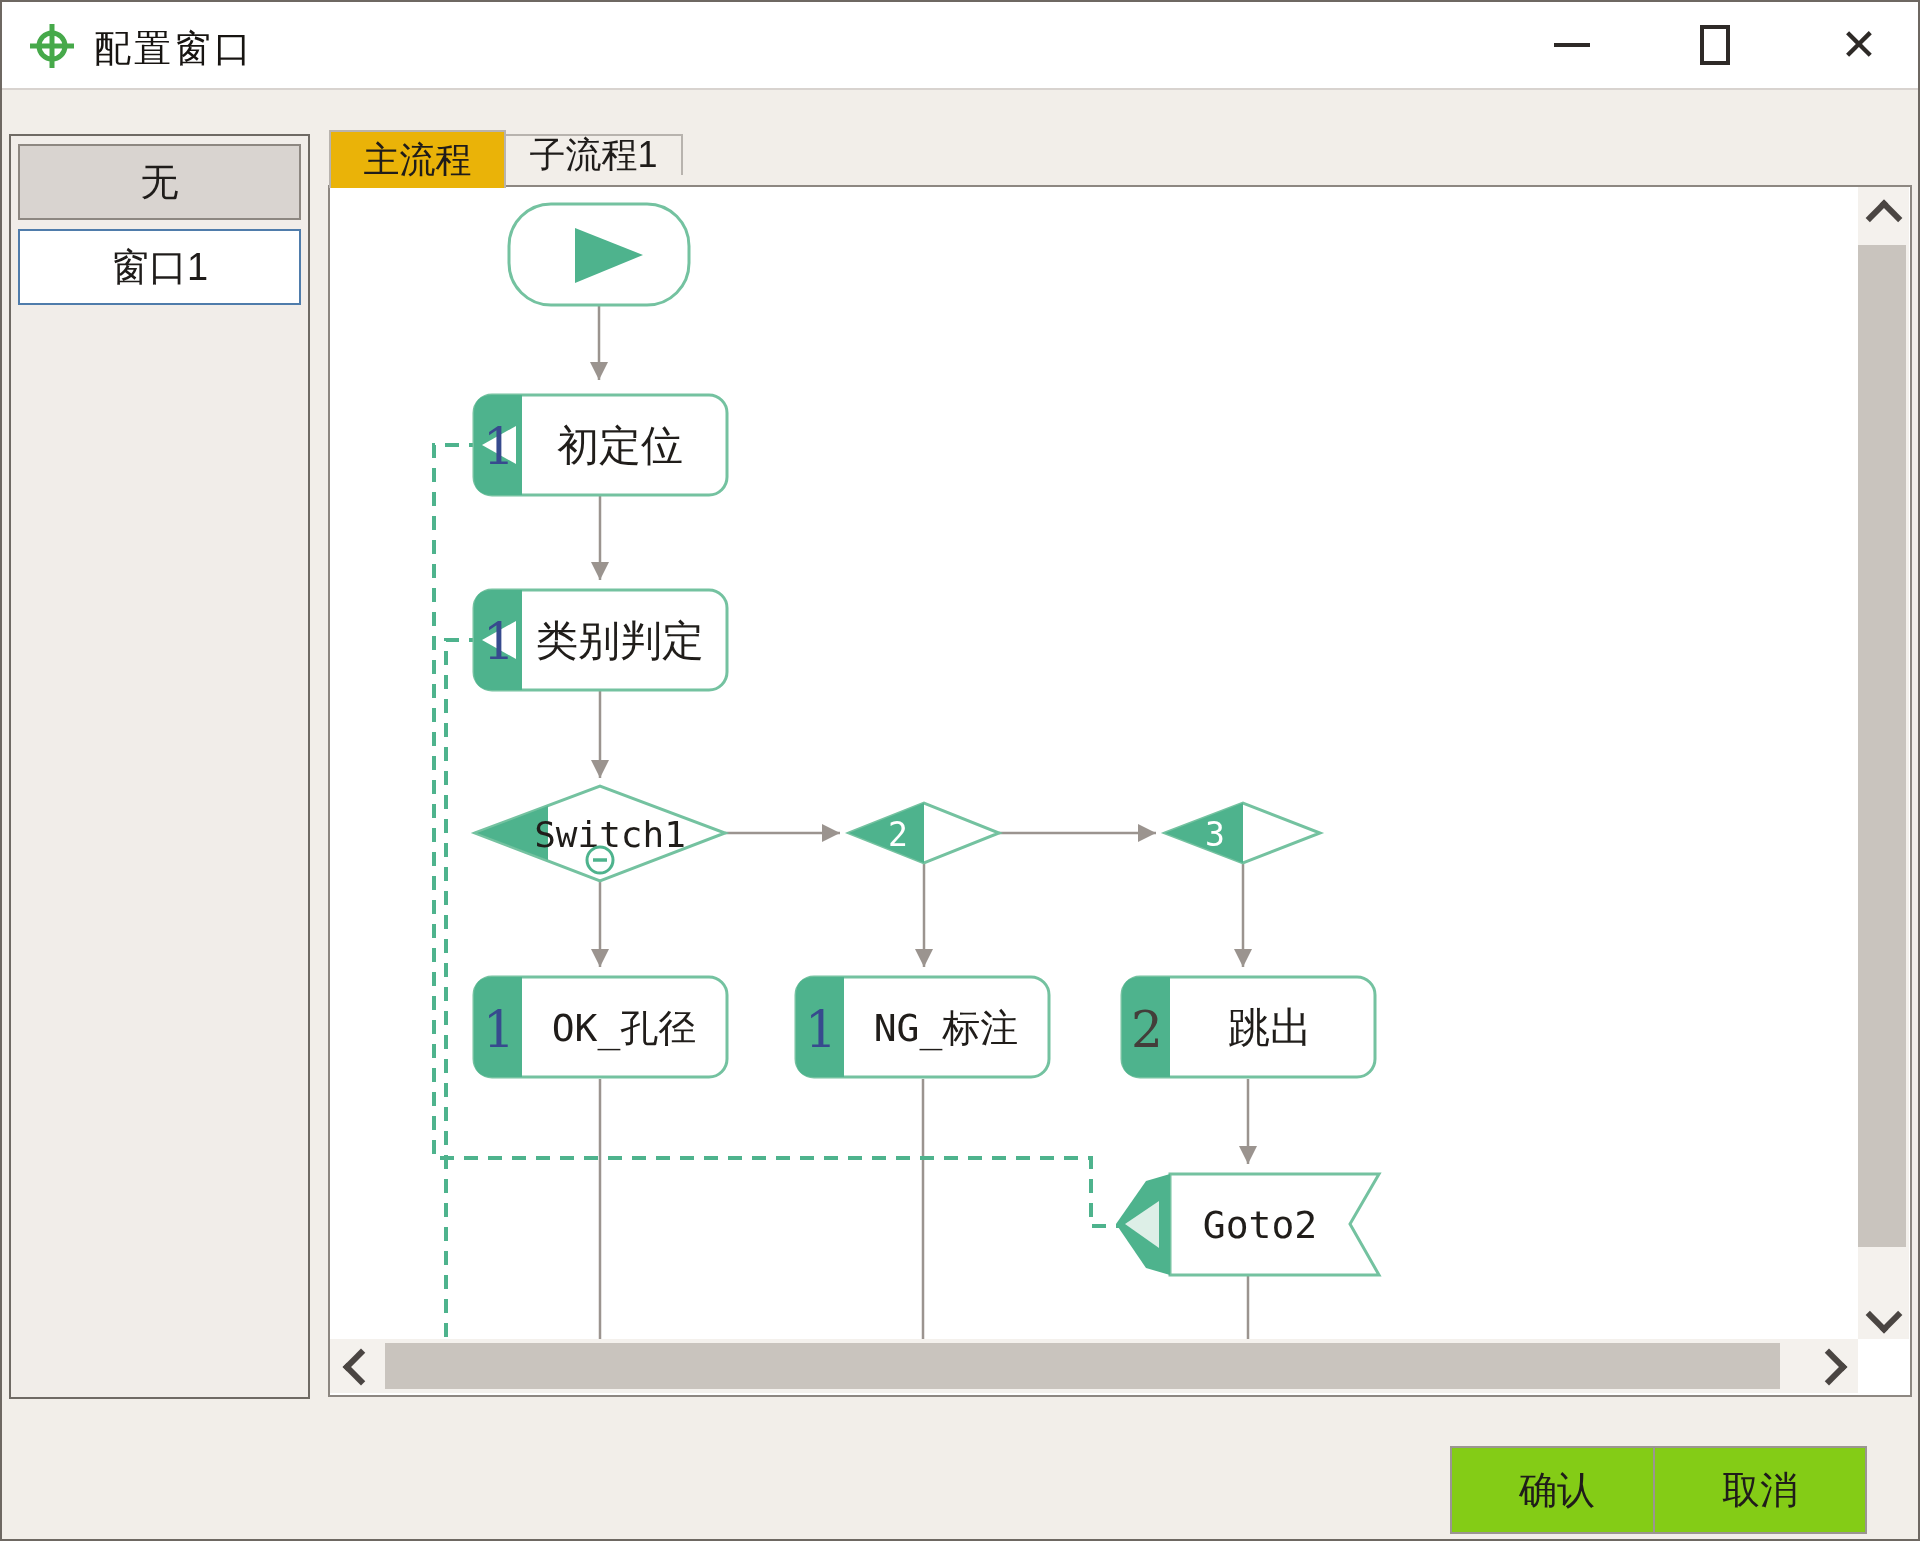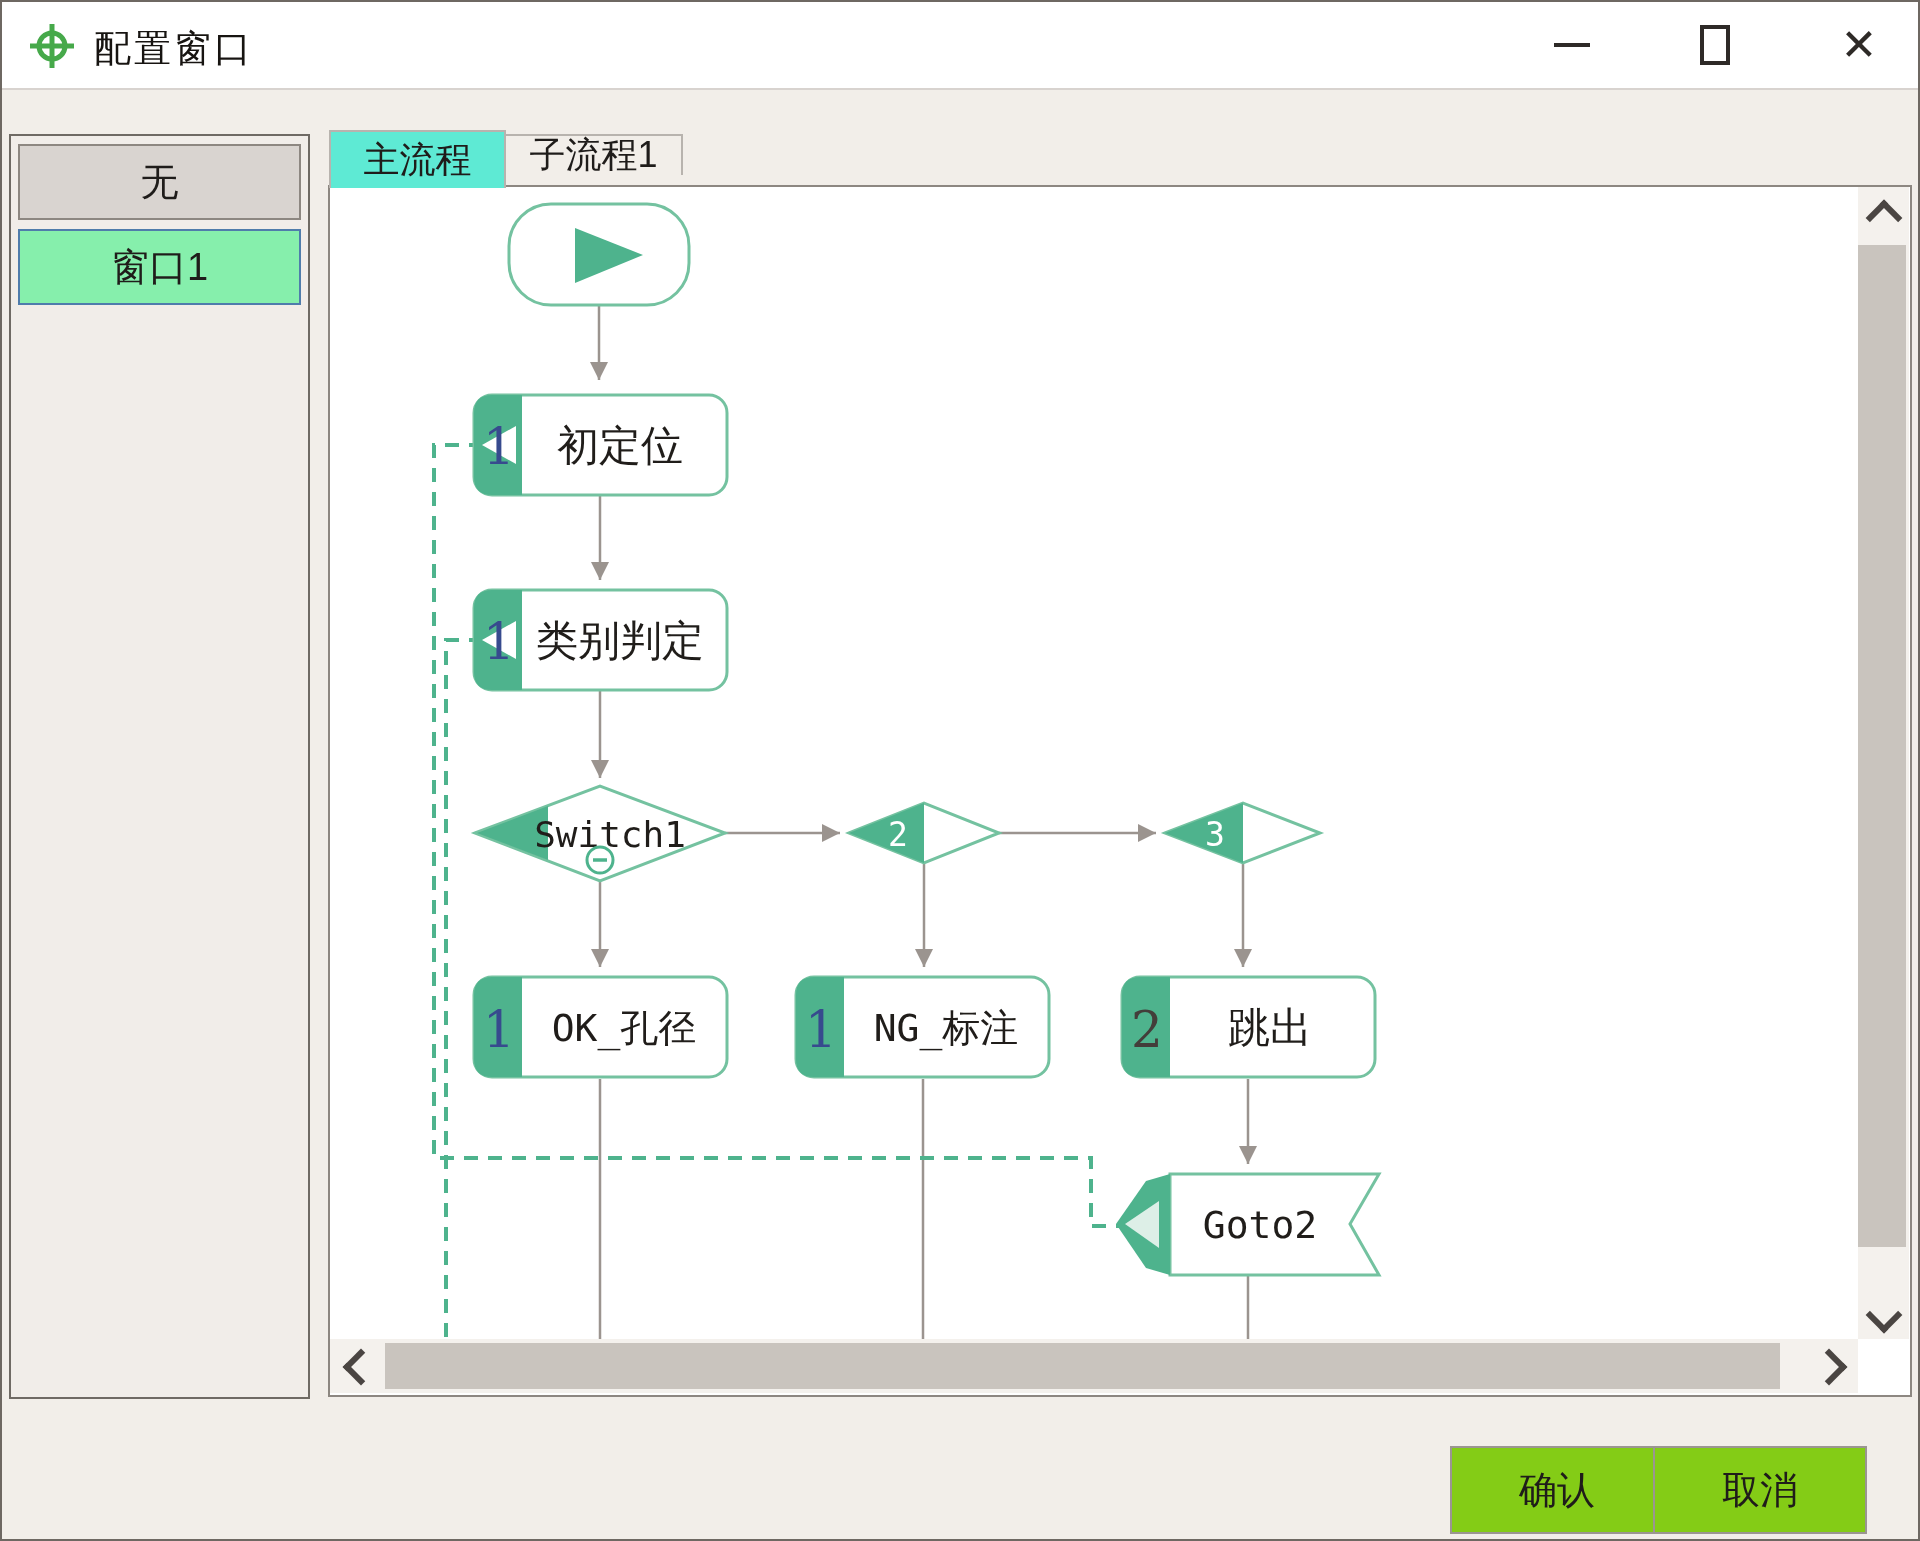--- a/index.html
+++ b/index.html
@@ -19,27 +19,27 @@
   .winbtn-close{left:1822px;}
   .glyph-min{width:36px;height:4px;background:#2e2a27;}
   .glyph-max{width:30px;height:40px;border:4px solid #2e2a27;box-sizing:border-box;background:transparent;}
   .glyph-close{font-size:44px;color:#2e2a27;line-height:1;}
   
   .sidebar{position:absolute;left:7px;top:132px;width:301px;height:1265px;box-sizing:border-box;
     background:#f1ede9;border:2px solid #6f6a64;padding:6px 6px;}
   .side-item{height:76px;margin:2px 1px 9px 1px;background:#d9d4d0;border:2px solid #8d8781;
     box-sizing:border-box;display:flex;align-items:center;justify-content:center;
     font-size:38px;cursor:pointer;}
-  .side-item.selected{background:#86efac;border-color:#4f7cab;}
+  .side-item.selected{background:#ffffff;border-color:#4f7cab;}
   
   .main-panel{position:absolute;left:326px;top:183px;width:1584px;height:1212px;box-sizing:border-box;
     background:#ffffff;border:2px solid #8d8781;}
   .tab{position:absolute;box-sizing:border-box;display:flex;align-items:center;justify-content:center;
     font-size:36px;border:2px solid #b8b3ae;border-bottom:none;cursor:pointer;}
-  .tab.active{left:327px;top:128px;width:177px;height:58px;background:#5eead4;z-index:3;}
+  .tab.active{left:327px;top:128px;width:177px;height:58px;background:#eab308;z-index:3;}
   .tab.inactive{left:502px;top:132px;width:179px;height:41px;background:#f2eee9;z-index:1;}
   
   .flow-svg{position:absolute;left:326px;top:185px;z-index:2;}
   .t-cn{font-family:"Liberation Sans",sans-serif;font-size:42px;fill:#201d1a;}
   .t-mono{font-family:"DejaVu Sans Mono",monospace;font-size:38px;fill:#201d1a;}
   .t-sw{font-family:"DejaVu Sans Mono",monospace;font-size:36px;fill:#201d1a;}
   .t-badge{font-family:"DejaVu Serif",serif;font-size:50px;fill:#374a8e;}
   .t-badge.dark{fill:#433e3a;}
   .t-dnum{font-family:"DejaVu Sans Mono",monospace;font-size:33px;fill:#ffffff;}
   

